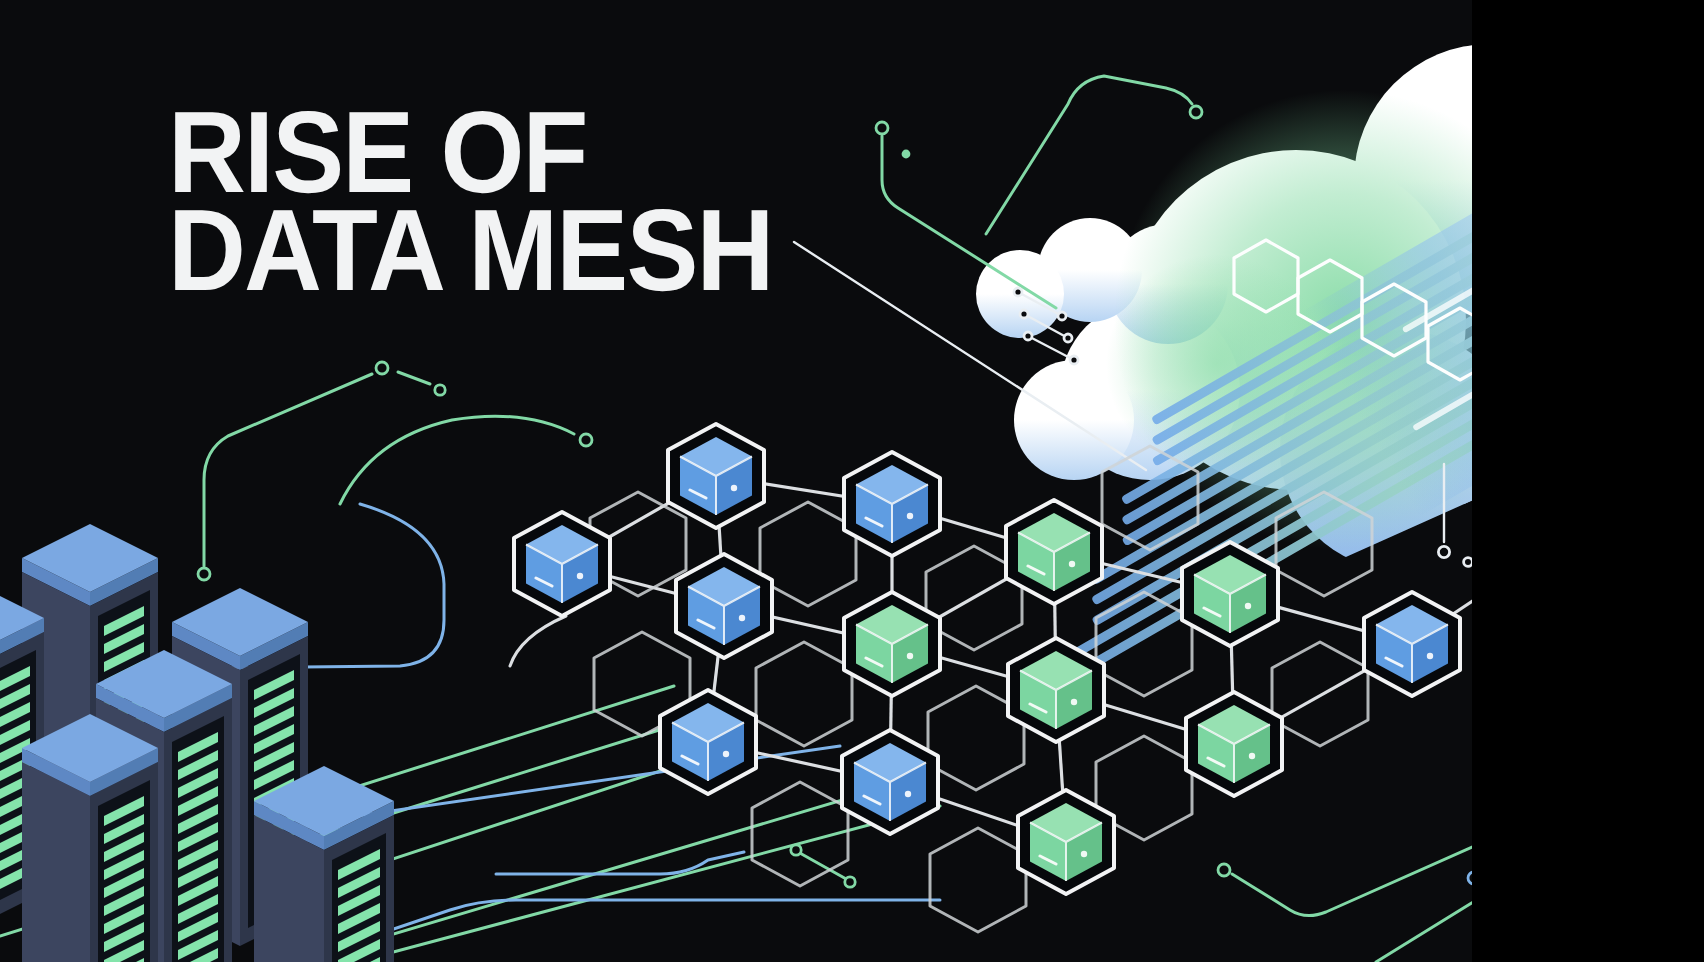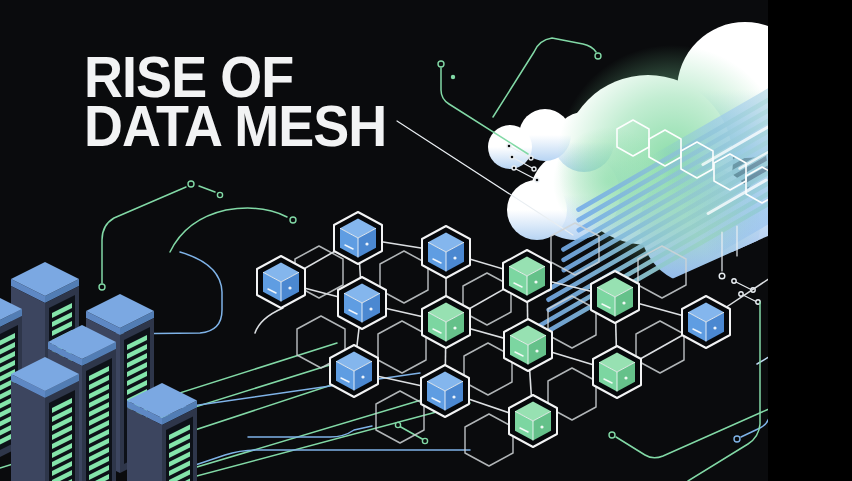--- a/index.html
+++ b/index.html
@@ -1,17 +1,17 @@
 <!DOCTYPE html>
 <html><head>
 <meta charset="utf-8">
 <style>
   html,body{margin:0;padding:0;background:#000;}
   #stage{position:relative;width:736px;height:481px;overflow:hidden;background:#8b5cf6;
-         font-family:"Liberation Sans",sans-serif;padding-left:32px;}
+         font-family:"Liberation Sans",sans-serif;}
   #art{position:absolute;inset:0;}
   .title{position:absolute;left:84px;top:52px;color:#f2f3f4;font-weight:bold;
          font-size:58px;line-height:49px;letter-spacing:-1px;
          transform:scaleX(.93);transform-origin:left top;white-space:nowrap;}
 </style>
 </head>
 <body>
 
 <div id="stage">
   <svg id="art" width="852" height="481" viewBox="0 0 852 481">

